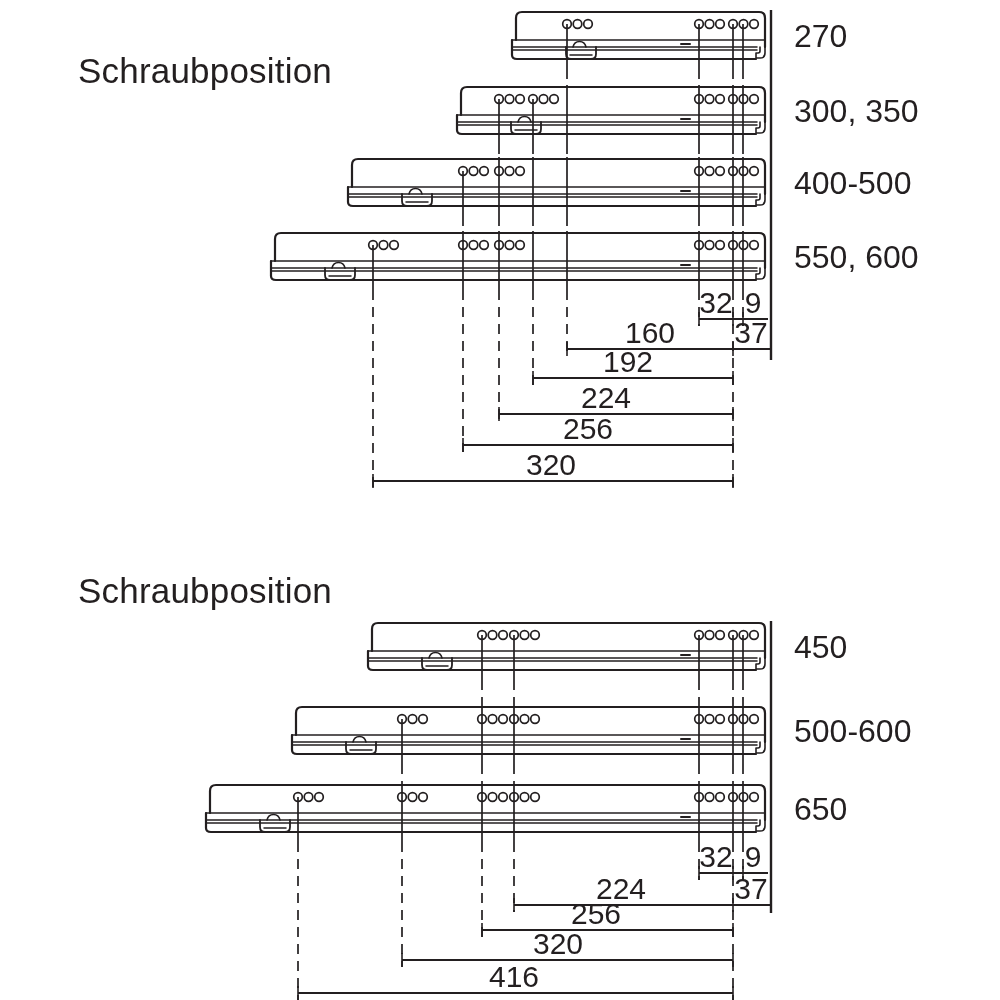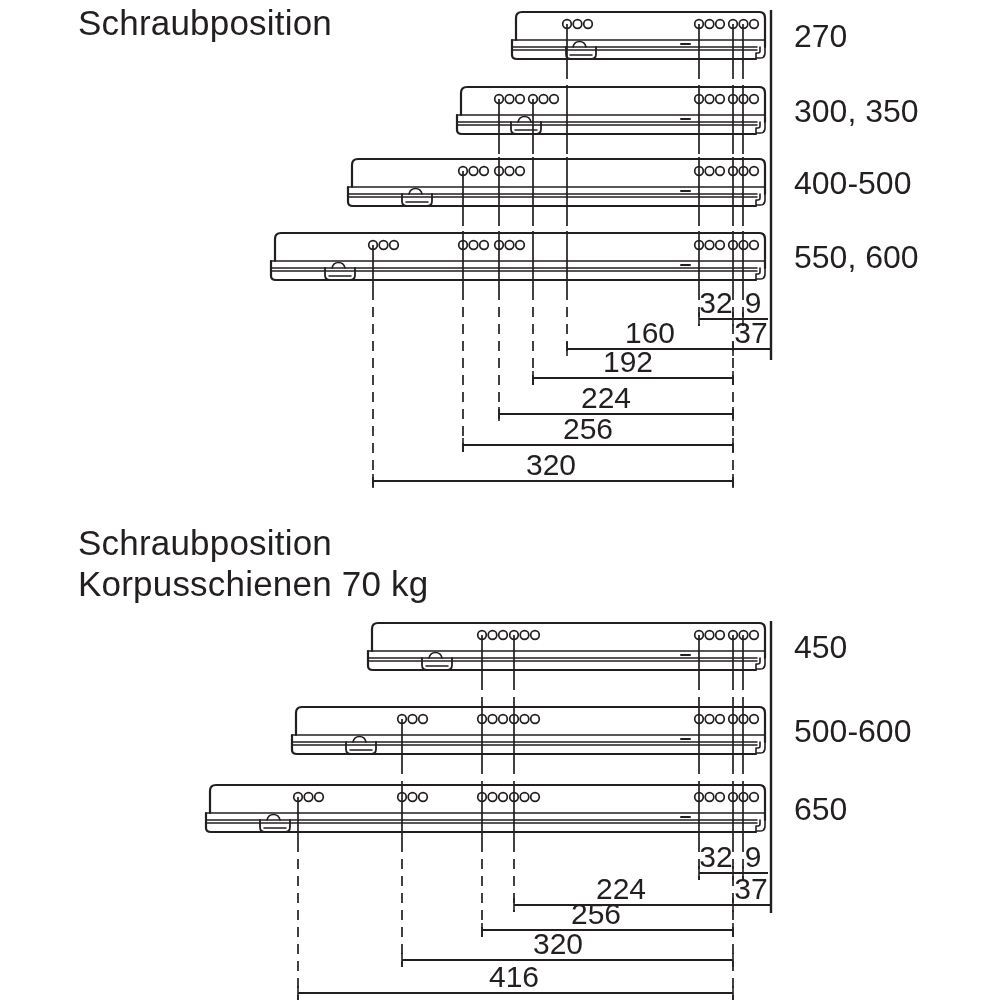--- a/index.html
+++ b/index.html
@@ -1,19 +1,19 @@
 <!DOCTYPE html>
 <html><head>
 <meta charset="utf-8">
 <style>
   html,body{margin:0;padding:0;background:#ffffff;}
   .canvas{position:relative;width:1000px;height:1000px;background:#ffffff;overflow:hidden;
           font-family:"Liberation Sans", sans-serif;color:#231f20;}
   .title{position:absolute;left:78px;font-size:35px;line-height:41px;letter-spacing:0.2px;
-         color:#231f20;white-space:nowrap;}
+         color:#231f20;white-space:nowrap;margin-top:48px;}
   .title div{height:41px;}
   svg{position:absolute;left:0;top:0;}
   svg text{font-family:"Liberation Sans", sans-serif;fill:#231f20;}
 </style>
 </head>
 <body>
 
 <div class="canvas">
 
   <svg id="drawing" width="1000" height="1000" viewBox="0 0 1000 1000">
@@ -366,16 +366,15 @@
         </g>
       </g>
     </svg>
 
   <div class="title" id="title-0" style="top: 2px;">
     <div>Schraubposition</div>
   </div>
 
   <div class="title" id="title-1" style="top: 522px;">
     <div>Schraubposition</div>
-    <div>Korpusschienen 70 kg</div>
   </div>
 
 </div>
 
 </body></html>

